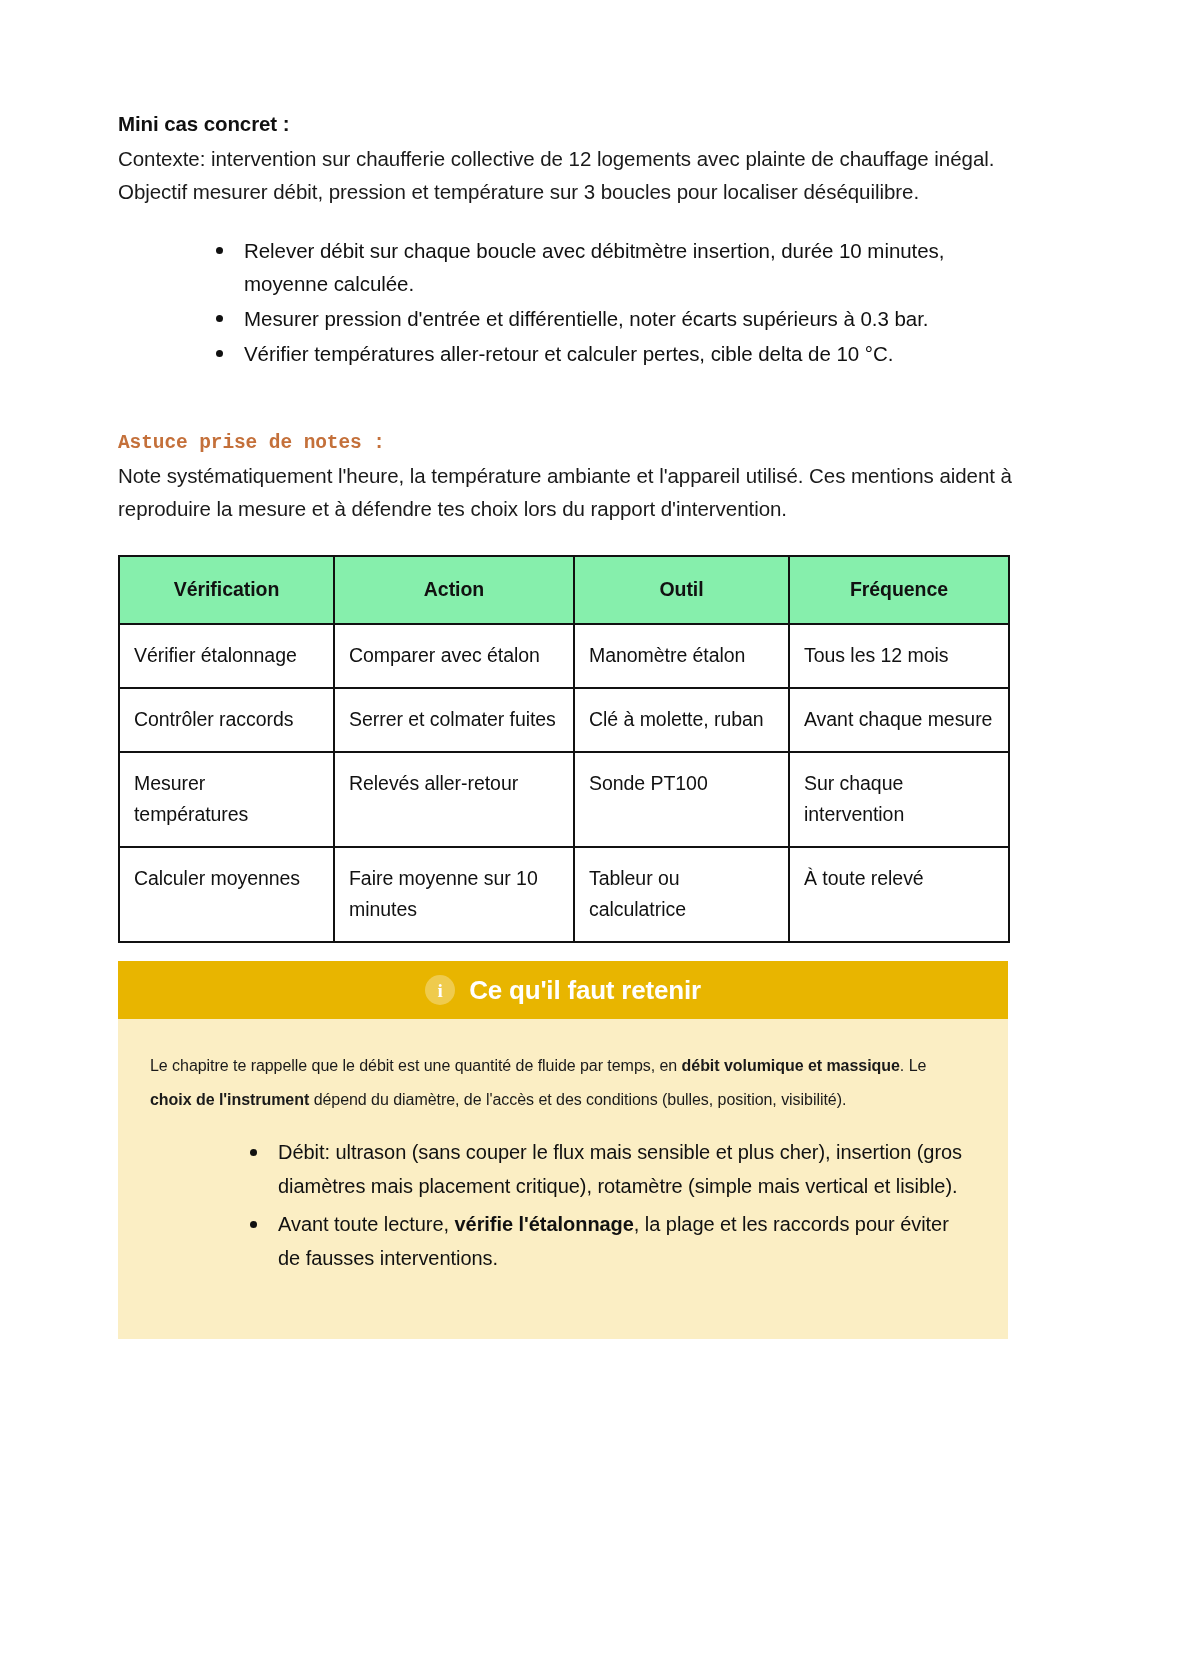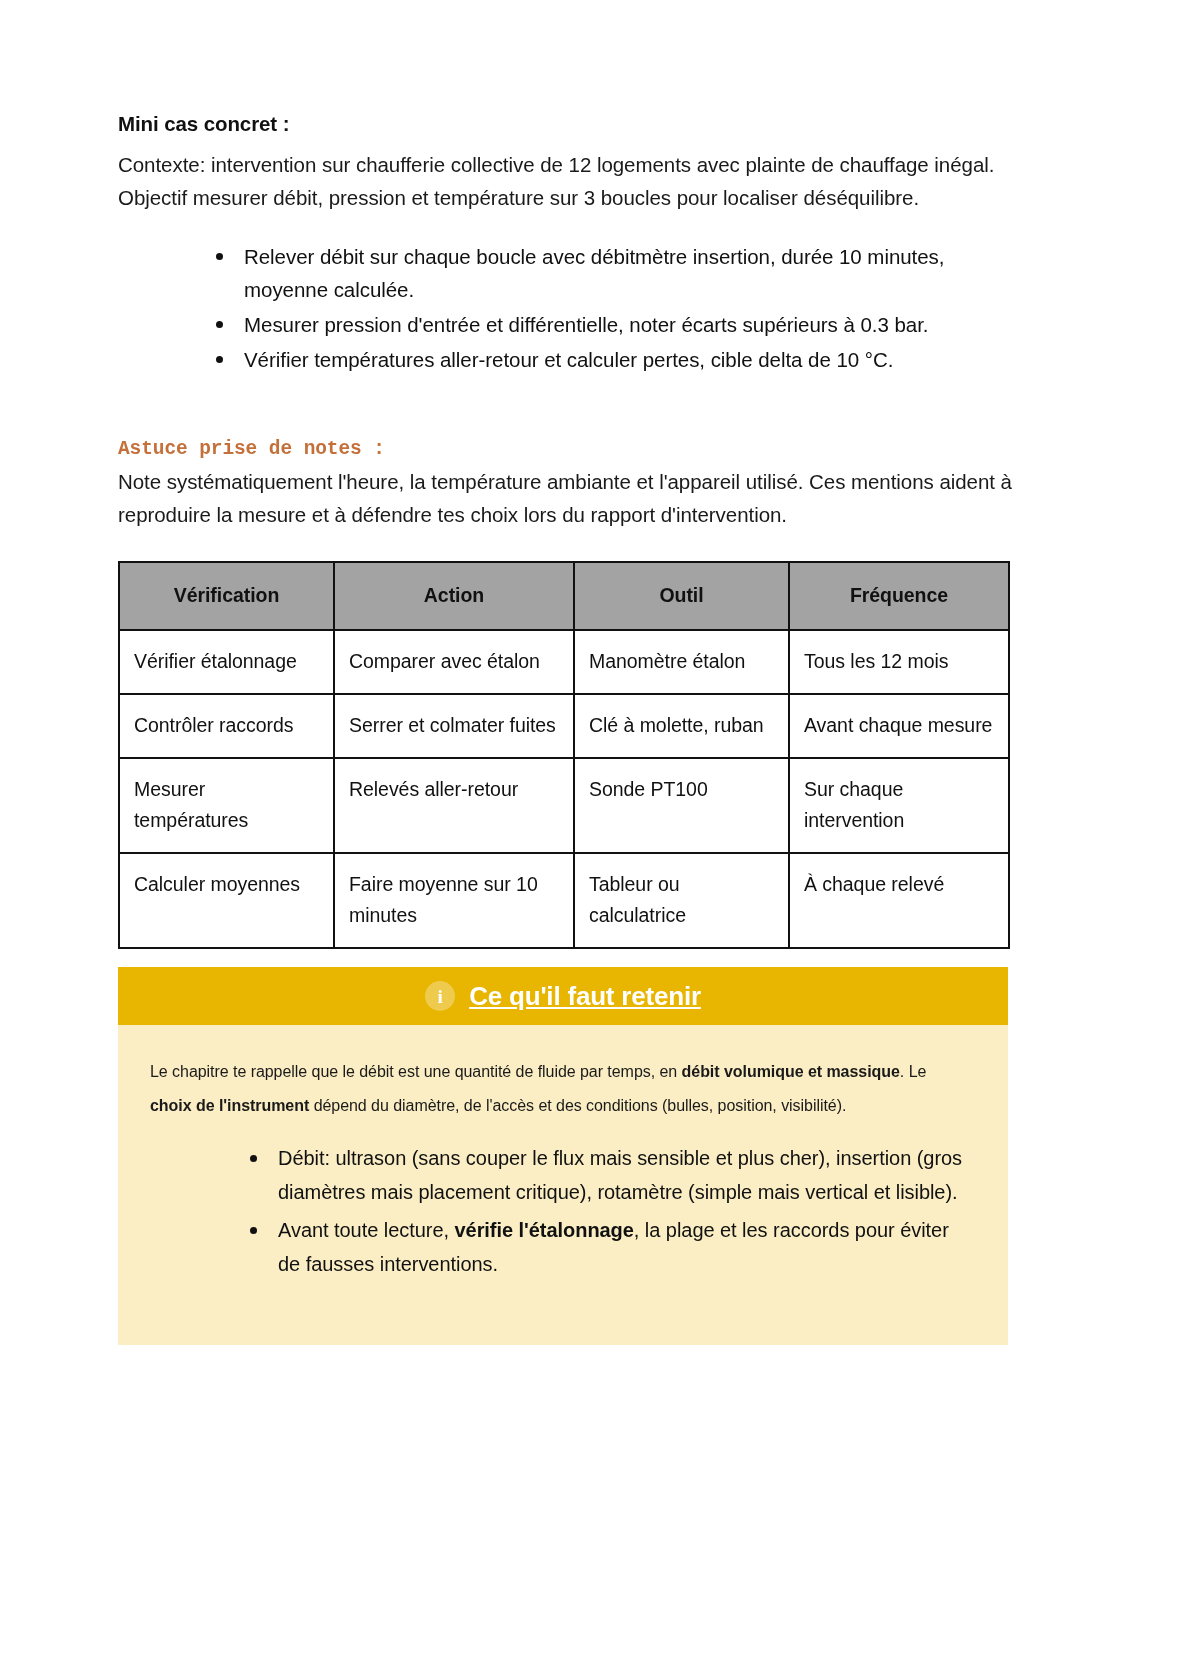--- a/index.html
+++ b/index.html
@@ -21,21 +21,21 @@
     box-sizing: border-box;
     padding: 112px 170px 0 118px;
     background: #ffffff;
   }
 
   
   .h-strong {
     font-size: 20.5px;
     font-weight: 700;
     letter-spacing: -0.1px;
-    margin: 0 0 12px 0;
+    margin: 0 0 6px 0;
     color: #111111;
   }
   .para {
     font-size: 20.5px;
     line-height: 33px;
     margin: 0;
     color: #1a1a1a;
     letter-spacing: -0.05px;
   }
   .para.tight { max-width: 905px; }
@@ -94,21 +94,21 @@
     padding: 15px 14px 16px 14px;
     font-size: 19.5px;
     line-height: 31px;
     vertical-align: top;
     text-align: left;
     letter-spacing: -0.05px;
     color: #111111;
     box-sizing: border-box;
   }
   table.doc-table thead th {
-    background: #a3a3a3;
+    background: #86efac;
     font-weight: 700;
     text-align: center;
     padding: 17px 10px 18px 10px;
     vertical-align: middle;
   }
   col.c1 { width: 215px; }
   col.c2 { width: 240px; }
   col.c3 { width: 215px; }
   col.c4 { width: 220px; }
 
@@ -138,21 +138,20 @@
     font-weight: 700;
     color: #ffffff;
     font-family: "Liberation Serif", serif;
     line-height: 1;
   }
   .callout-title {
     font-size: 26px;
     font-weight: 700;
     color: #ffffff;
     letter-spacing: -0.2px;
-    text-decoration: underline;
   }
   .callout-body {
     padding: 30px 40px 60px 32px;
   }
   .callout-body .para {
     font-size: 16px;
     line-height: 34px;
   }
   .callout-body ul.doc-list {
     padding-left: 90px;
@@ -228,21 +227,21 @@
       <tr>
         <td>Mesurer températures</td>
         <td>Relevés aller-retour</td>
         <td>Sonde PT100</td>
         <td>Sur chaque intervention</td>
       </tr>
       <tr>
         <td>Calculer moyennes</td>
         <td>Faire moyenne sur 10 minutes</td>
         <td>Tableur ou calculatrice</td>
-        <td>À chaque relevé</td>
+        <td>À toute relevé</td>
       </tr>
     </tbody>
   </table>
 
   <div class="spacer-18"></div>
 
   <section class="callout">
     <div class="callout-header">
       <span class="callout-icon">i</span>
       <span class="callout-title">Ce qu'il faut retenir</span>

